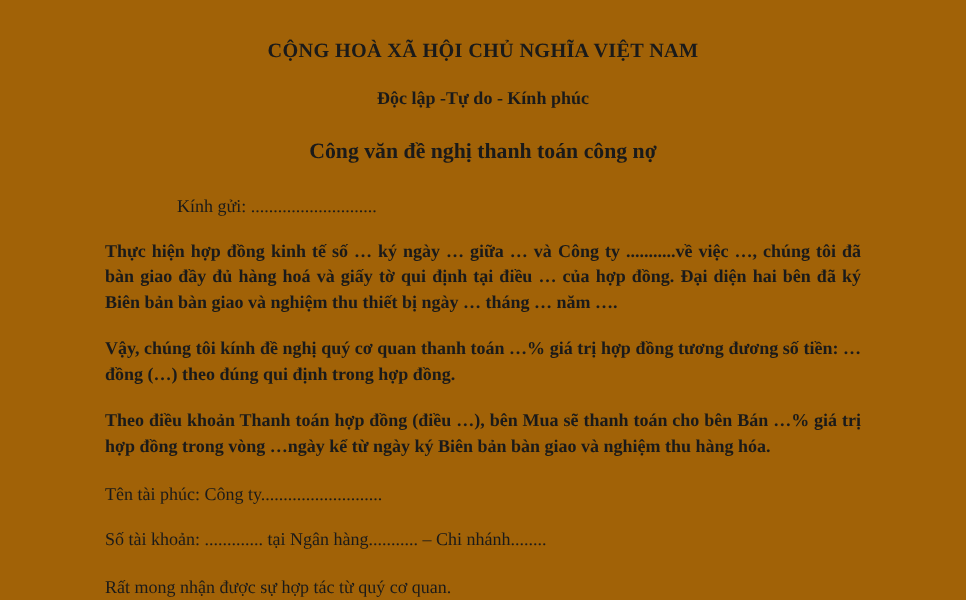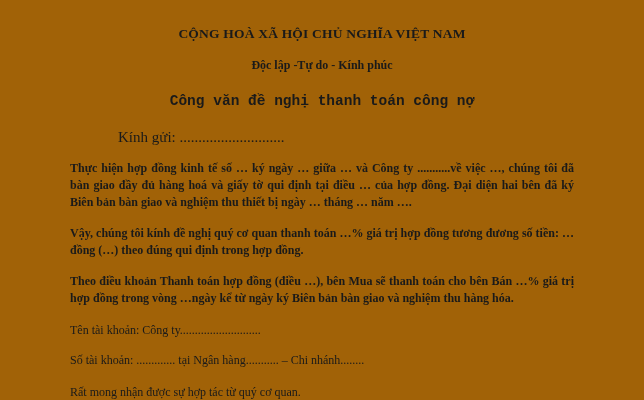--- a/index.html
+++ b/index.html
@@ -33,26 +33,25 @@
     text-align: center;
     font-weight: bold;
     font-size: 12px;
     margin: 16px 0 0 0;
   }
   .doc-title {
     text-align: center;
     font-weight: bold;
     font-size: 14.5px;
     margin: 20px 0 0 0;
-    font-family: Liberation Mono, monospace;
   }
   .recipient {
     margin: 20px 0 0 0;
     padding-left: 48px;
-    font-size: 15px;
+    font-size: 12px;
   }
   p.body-para {
     margin: 14px 0 0 0;
     font-size: 12px;
     line-height: 1.42;
     text-align: justify;
     font-weight: bold;
   }
   .account-name {
     margin: 16px 0 0 0;
@@ -83,20 +82,20 @@
 
   <div class="recipient">Kính gửi: ............................</div>
 
   <p class="body-para">Thực hiện hợp đồng kinh tế số … ký ngày … giữa … và Công ty ...........về việc …, chúng tôi đã bàn giao đầy đủ hàng hoá và giấy tờ qui định tại điều … của hợp đồng. Đại diện hai bên đã ký Biên bản bàn giao và nghiệm thu thiết bị ngày … tháng … năm ….</p>
 
   <p class="body-para">Vậy, chúng tôi kính đề nghị quý cơ quan thanh toán …% giá trị hợp đồng tương đương số tiền: … đồng (…) theo đúng qui định trong hợp đồng.</p>
 
   <p class="body-para">Theo điều khoản Thanh toán hợp đồng (điều …), bên Mua sẽ thanh toán cho bên Bán …% giá trị hợp đồng trong vòng …ngày kể từ ngày ký Biên bản bàn giao và nghiệm thu hàng hóa.</p>
 
   <div class="account-name">
-    <span>Tên tài khoản: </span><b>Công ty...........................</b>
+    <span>Tên tài phúc: </span><b>Công ty...........................</b>
   </div>
 
   <div class="account-number">Số tài khoản: ............. tại Ngân hàng........... – Chi nhánh........</div>
 
   <div class="closing">Rất mong nhận được sự hợp tác từ quý cơ quan.</div>
 
 </div>
 
 </body></html>

